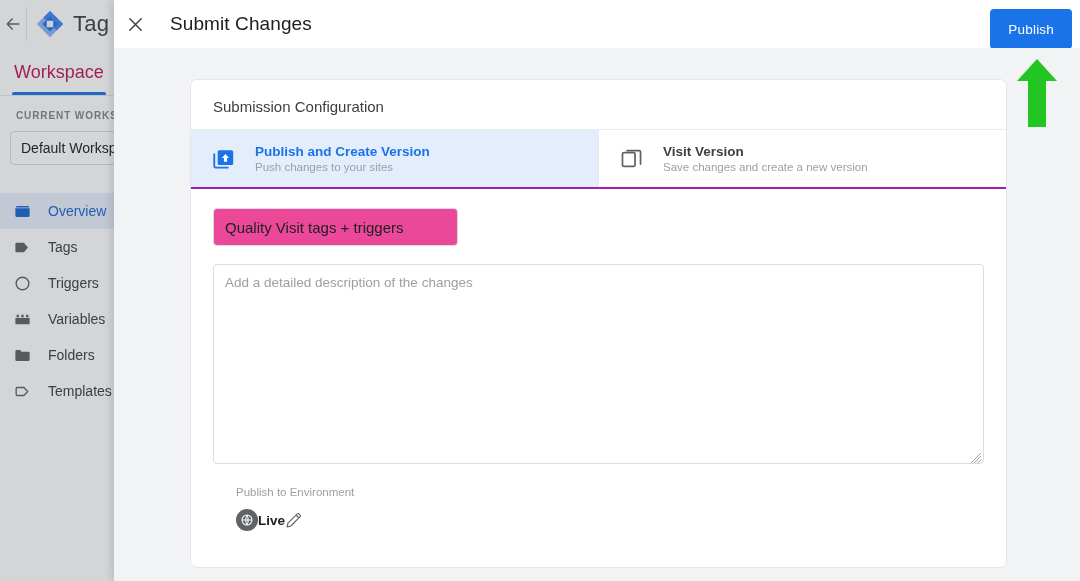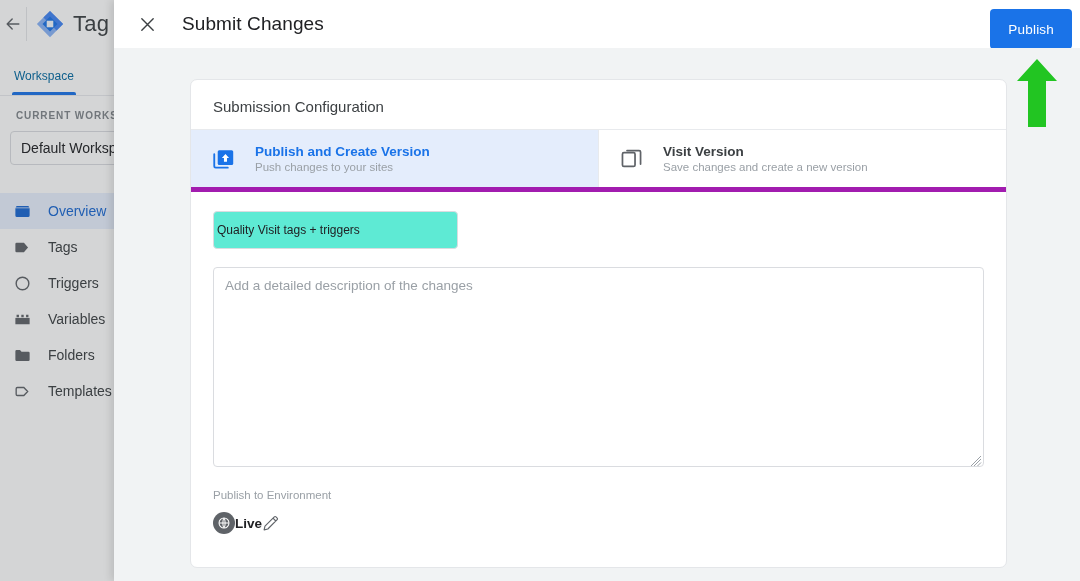--- a/index.html
+++ b/index.html
@@ -39,21 +39,21 @@
     white-space: nowrap;
   }
 
   .tabbar {
     position: absolute; left: 0; top: 48px; width: 1080px; height: 48px;
     background: #ffffff;
     display: flex; align-items: flex-end;
     border-bottom: 1px solid #e8eaed;
   }
   .tab {
-    font-size: 12px; color: #0369a1; font-weight: 500;
+    font-size: 18px; color: #be185d; font-weight: 500;
     padding: 0 14px 12px 14px; position: relative;
     white-space: nowrap;
   }
   .tab::after {
     content: ""; position: absolute; left: 12px; right: 12px; bottom: 0;
     height: 3px; background: #1a73e8; border-radius: 2px 2px 0 0;
   }
 
   .sidebar {
     position: absolute; left: 0; top: 96px; width: 256px; bottom: 0;
@@ -93,21 +93,21 @@
 
   
   .modal {
     position: absolute; left: 114px; top: 0; right: 0; bottom: 0;
     background: #f1f3f4;
     box-shadow: -3px 0 8px rgba(0,0,0,.12);
   }
   .modal-header {
     height: 48px; background: #ffffff;
     display: flex; align-items: center;
-    padding-left: 20px; gap: 22px;
+    padding-left: 8px; gap: 22px;
   }
   .close-x {
     width: 26px; height: 26px; color: #3c4043;
     display: flex; align-items: center; justify-content: center;
     cursor: pointer;
   }
   .modal-title {
     font-size: 19px; color: #202124; font-weight: 400;
     letter-spacing: .1px;
   }
@@ -132,60 +132,60 @@
     border: 1px solid #e4e6e9;
     border-radius: 7px;
     overflow: hidden;
   }
   .card-title {
     font-size: 15px; color: #3c4043;
     padding: 18px 22px 14px 22px;
   }
 
   .options {
-    display: flex; border-top: 1px solid #e8eaed; border-bottom: 5px solid #a21caf;
+    display: flex; border-top: 1px solid #e8eaed; border-bottom: 2px solid #a21caf;
   }
   .option {
     flex: 1 1 0; display: flex; align-items: center; gap: 18px;
     padding: 14px 20px; cursor: pointer; min-height: 56px;
   }
   .option.selected { background: #e4edfc; }
   .option + .option { border-left: 1px solid #e8eaed; }
   .opt-ico { width: 26px; height: 26px; flex: none; }
   .opt-text { display: flex; flex-direction: column; gap: 2px; }
   .opt-title { font-size: 13.5px; font-weight: 600; color: #3c4043; }
   .option.selected .opt-title { color: #1a73e8; }
   .opt-sub { font-size: 11.5px; color: #9aa0a6; }
 
   .form { padding: 19px 22px 0 22px; }
   .field-label {
     font-size: 11.5px; color: #9aa0a6; margin-bottom: 7px;
   }
   .text-input {
     width: 245px; height: 38px;
     border: 1px solid #dadce0; border-radius: 4px;
-    padding: 0 3px; font-size: 12px; color: #202124;
-    font-family: inherit; background: #5eead4; outline: none;
+    padding: 0 11px; font-size: 15px; color: #202124;
+    font-family: inherit; background: #ec4899; outline: none;
   }
   .spacer { height: 18px; }
   .textarea {
     width: 100%; height: 200px;
     border: 1px solid #dadce0; border-radius: 4px;
     padding: 10px 11px; font-size: 13.5px; color: #202124;
     font-family: inherit; background: #fff; outline: none;
     resize: none; display: block;
   }
   .textarea::placeholder { color: #9aa0a6; }
   .ta-wrap { position: relative; }
   .resize-grip {
     position: absolute; right: 2px; bottom: 2px;
     width: 12px; height: 12px; pointer-events: none;
   }
 
-  .env-block { padding: 22px 22px 0 22px; }
+  .env-block { padding: 22px 22px 0 22px; margin-left: 23px; }
   .env-row { display: flex; align-items: center; gap: 0; margin-top: 11px; }
   .env-badge {
     width: 22px; height: 22px; border-radius: 50%;
     background: #5f6368; color: #fff;
     display: flex; align-items: center; justify-content: center;
     flex: none;
   }
   .env-name { font-size: 13.5px; font-weight: 700; color: #202124; }
   .edit-ico { width: 17px; height: 17px; color: #5f6368; cursor: pointer; }
 

